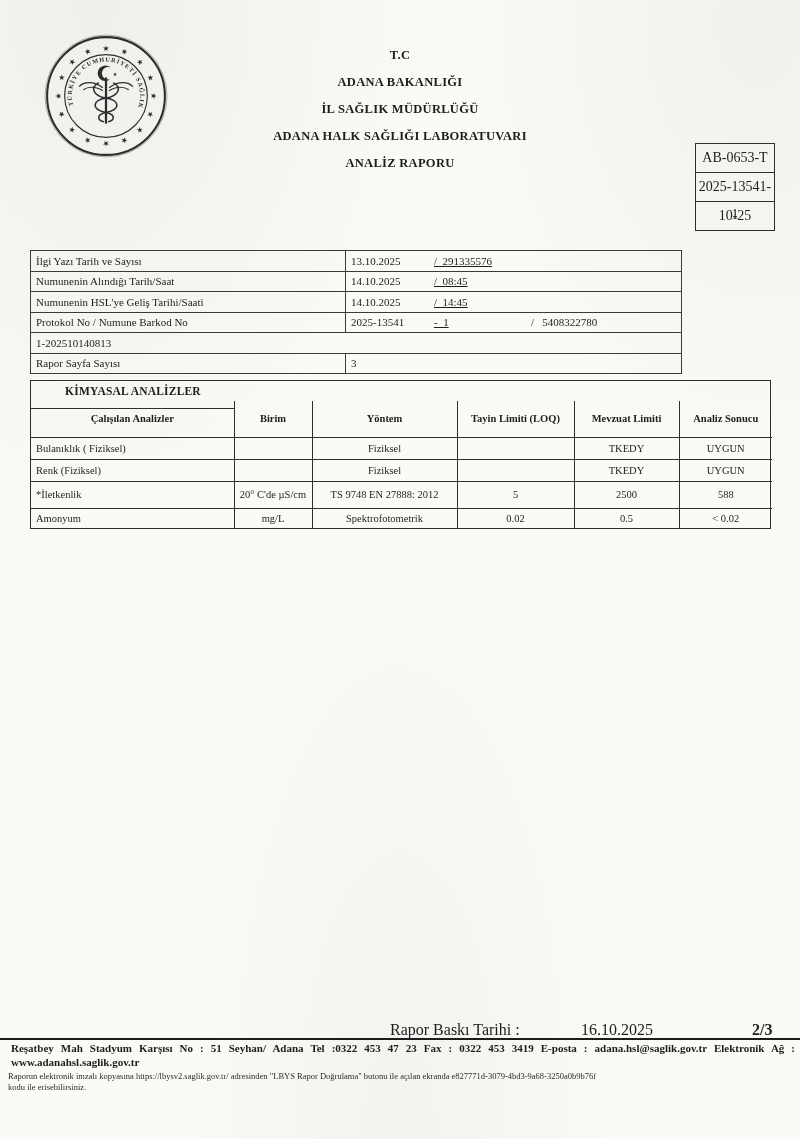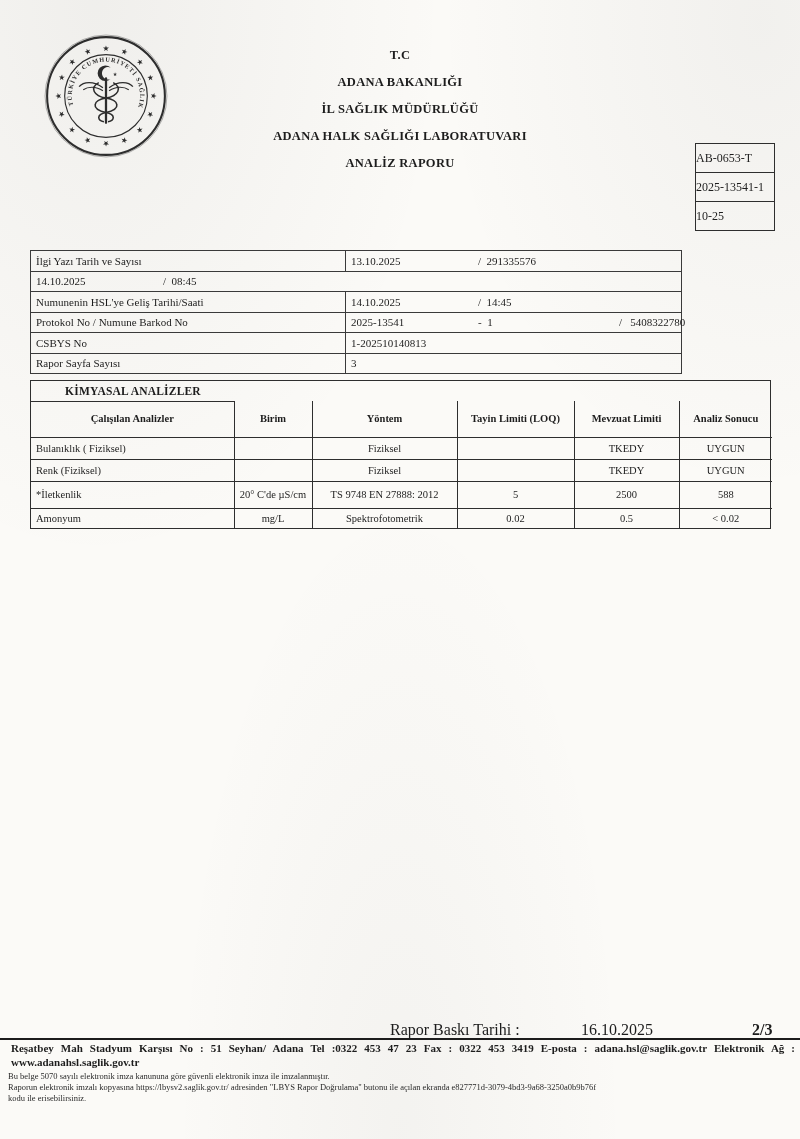--- a/index.html
+++ b/index.html
@@ -11,34 +11,34 @@
       radial-gradient(ellipse at 50% 100%, rgba(60,60,60,0.04), transparent 40%),
       #fbfaf7;
     font-family:"Liberation Serif", serif;
     color:#1d1d1d;
   }
   
   .seal{position:absolute;left:44px;top:34px;width:124px;height:124px;}
   .titles{position:absolute;left:180px;top:42px;width:440px;text-align:center;}
   .titles div{font-weight:bold;font-size:12.5px;line-height:27px;letter-spacing:.3px;}
   .code-box{position:absolute;left:695px;top:143px;width:78px;border:1.5px solid #2e2e2e;background:transparent;}
-  .code-box .cb-row{height:28px;line-height:28px;text-align:left;font-size:12px;border-bottom:1.5px solid #2e2e2e;}
+  .code-box .cb-row{height:28px;line-height:28px;text-align:center;font-size:14px;border-bottom:1.5px solid #2e2e2e;}
   .code-box .cb-row:last-child{border-bottom:none;}
   
   .info-table{position:absolute;left:30px;top:250px;width:652px;border:1.5px solid #3a3a3a;box-sizing:border-box;}
   .irow{display:flex;align-items:center;height:19.5px;border-bottom:1px solid #3a3a3a;font-size:11px;}
   .irow:last-child{border-bottom:none;}
   .irow .ilabel{width:315px;flex:none;border-right:1px solid #3a3a3a;padding:0 0 0 5px;height:100%;display:flex;align-items:center;box-sizing:border-box;}
-  .irow .ivalue{flex:1;display:flex;padding-left:5px;gap:44px;}
+  .irow .ivalue{flex:1;display:flex;padding-left:5px;}
   .ivalue .v1{display:inline-block;min-width:83px;}
-  .ivalue .v2{display:inline-block;min-width:97px;}
+  .ivalue .v2{display:inline-block;min-width:97px;text-decoration:underline;}
   
   .analysis{position:absolute;left:30px;top:380px;width:741px;border:1.5px solid #2e2e2e;box-sizing:border-box;background:transparent;}
   .a-title-row{height:20px;}
-  .a-title{display:inline-block;width:204px;height:20px;line-height:19px;border-bottom:1px solid #2e2e2e;font-weight:bold;font-size:11.5px;text-align:center;box-sizing:border-box;letter-spacing:.2px;}
+  .a-title{display:inline-block;width:204px;height:27px;line-height:19px;border-bottom:1px solid #2e2e2e;font-weight:bold;font-size:11.5px;text-align:center;box-sizing:border-box;letter-spacing:.2px;}
   table.a-grid{width:100%;border-collapse:collapse;table-layout:fixed;font-size:10.5px;}
   .a-grid th,.a-grid td{border:1px solid #2e2e2e;text-align:center;vertical-align:middle;padding:1px 3px;box-sizing:border-box;}
   .a-grid th{font-weight:bold;height:36px;font-family:Liberation Serif, serif;}
   .a-grid th:first-child,.a-grid td:first-child{border-left:none;}
   .a-grid th:last-child,.a-grid td:last-child{border-right:none;}
   .a-grid th{border-top:none;}
   .a-grid tr:last-child td{border-bottom:none;}
   .a-grid td.c-analiz{text-align:left;padding-left:5px;}
   .a-grid tr.r1 td{height:22px;}
   .a-grid tr.r2 td{height:22px;}
@@ -120,20 +120,21 @@
   <div class="info-table">
     <div class="irow">
       <div class="ilabel">İlgi Yazı Tarih ve Sayısı</div>
       <div class="ivalue">
         <span class="v1">13.10.2025</span>
         <span class="v2">/&nbsp;&nbsp;291335576</span>
         <span class="v3"></span>
       </div>
     </div>
     <div class="irow">
+      <div class="ilabel">Numunenin Alındığı Tarih/Saat</div>
       <div class="ivalue">
         <span class="v1">14.10.2025</span>
         <span class="v2">/&nbsp;&nbsp;08:45</span>
         <span class="v3"></span>
       </div>
     </div>
     <div class="irow">
       <div class="ilabel">Numunenin HSL'ye Geliş Tarihi/Saati</div>
       <div class="ivalue">
         <span class="v1">14.10.2025</span>
@@ -143,21 +144,20 @@
     </div>
     <div class="irow">
       <div class="ilabel">Protokol No / Numune Barkod No</div>
       <div class="ivalue">
         <span class="v1">2025-13541</span>
         <span class="v2">-&nbsp;&nbsp;1</span>
         <span class="v3">/&nbsp;&nbsp;&nbsp;5408322780</span>
       </div>
     </div>
     <div class="irow">
-      <div class="ilabel">CSBYS No</div>
       <div class="ivalue">
         <span class="v1">1-202510140813</span>
         <span class="v2"></span>
         <span class="v3"></span>
       </div>
     </div>
     <div class="irow">
       <div class="ilabel">Rapor Sayfa Sayısı</div>
       <div class="ivalue">
         <span class="v1">3</span>
@@ -231,18 +231,17 @@
     <span class="pr-label">Rapor Baskı Tarihi :</span>
     <span class="pr-date">16.10.2025</span>
     <span class="pr-page">2/3</span>
   </div>
   <div class="footer-rule"></div>
   <div class="address-block">
     <div class="address-line">Reşatbey Mah Stadyum Karşısı No : 51 Seyhan/ Adana Tel :0322 453 47 23 Fax : 0322 453 3419 E-posta : adana.hsl@saglik.gov.tr Elektronik Ağ :</div>
     <div>www.adanahsl.saglik.gov.tr</div>
   </div>
   <div class="legal-block">
-    <div>Bu belge 5070 sayılı elektronik imza kanununa göre güvenli elektronik imza ile imzalanmıştır.</div>
     <div>Raporun elektronik imzalı kopyasına https://lbysv2.saglik.gov.tr/ adresinden "LBYS Rapor Doğrulama" butonu ile açılan ekranda  e827771d-3079-4bd3-9a68-3250a0b9b76f</div>
     <div>kodu ile erisebilirsiniz.</div>
   </div>
 
 </div>
 
 </body></html>

